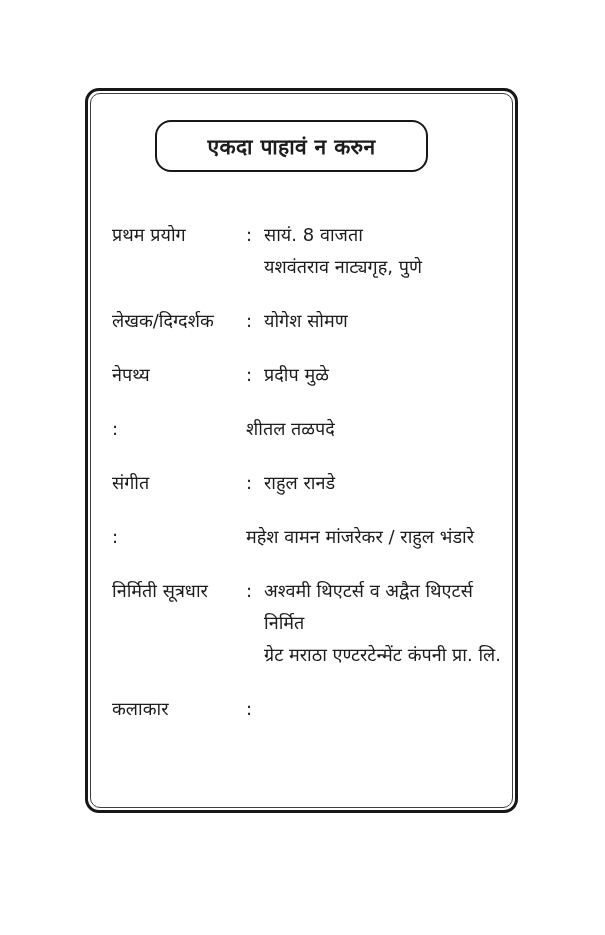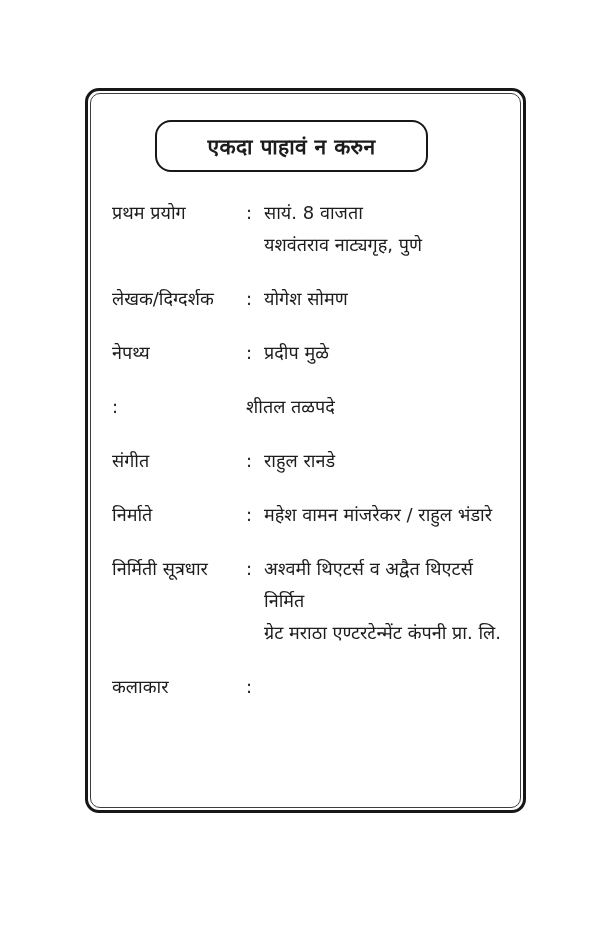--- a/index.html
+++ b/index.html
@@ -17,21 +17,20 @@
     overflow: hidden;
   }
   .frame {
     position: absolute;
     left: 85px;
     top: 88px;
     width: 427px;
     height: 719px;
     border: 3px solid #171717;
     border-radius: 14px;
-    padding-left: 8px;
   }
   .frame-inner {
     position: absolute;
     left: 2px;
     top: 2px;
     right: 2px;
     bottom: 2px;
     border: 1px solid #3d3d3d;
     border-radius: 10px;
   }
@@ -58,20 +57,21 @@
     left: 24px;
     top: 106px;
     width: 396px;
   }
   .row {
     display: grid;
     grid-template-columns: 134px 18px 1fr;
     font-size: 18px;
     line-height: 32px;
     margin-bottom: 22px;
+    margin-top: 22px;
   }
   .label {
     white-space: nowrap;
   }
   .colon {
     text-align: left;
   }
   .value .vline {
     white-space: nowrap;
   }
@@ -123,21 +123,20 @@
 
       <div class="row">
         <div class="label">संगीत</div>
         <div class="colon">:</div>
         <div class="value">
           <div class="vline">राहुल रानडे</div>
         </div>
       </div>
 
       <div class="row">
-        <div class="label">निर्माते</div>
         <div class="colon">:</div>
         <div class="value">
           <div class="vline">महेश वामन मांजरेकर / राहुल भंडारे</div>
         </div>
       </div>
 
       <div class="row">
         <div class="label">निर्मिती सूत्रधार</div>
         <div class="colon">:</div>
         <div class="value">

